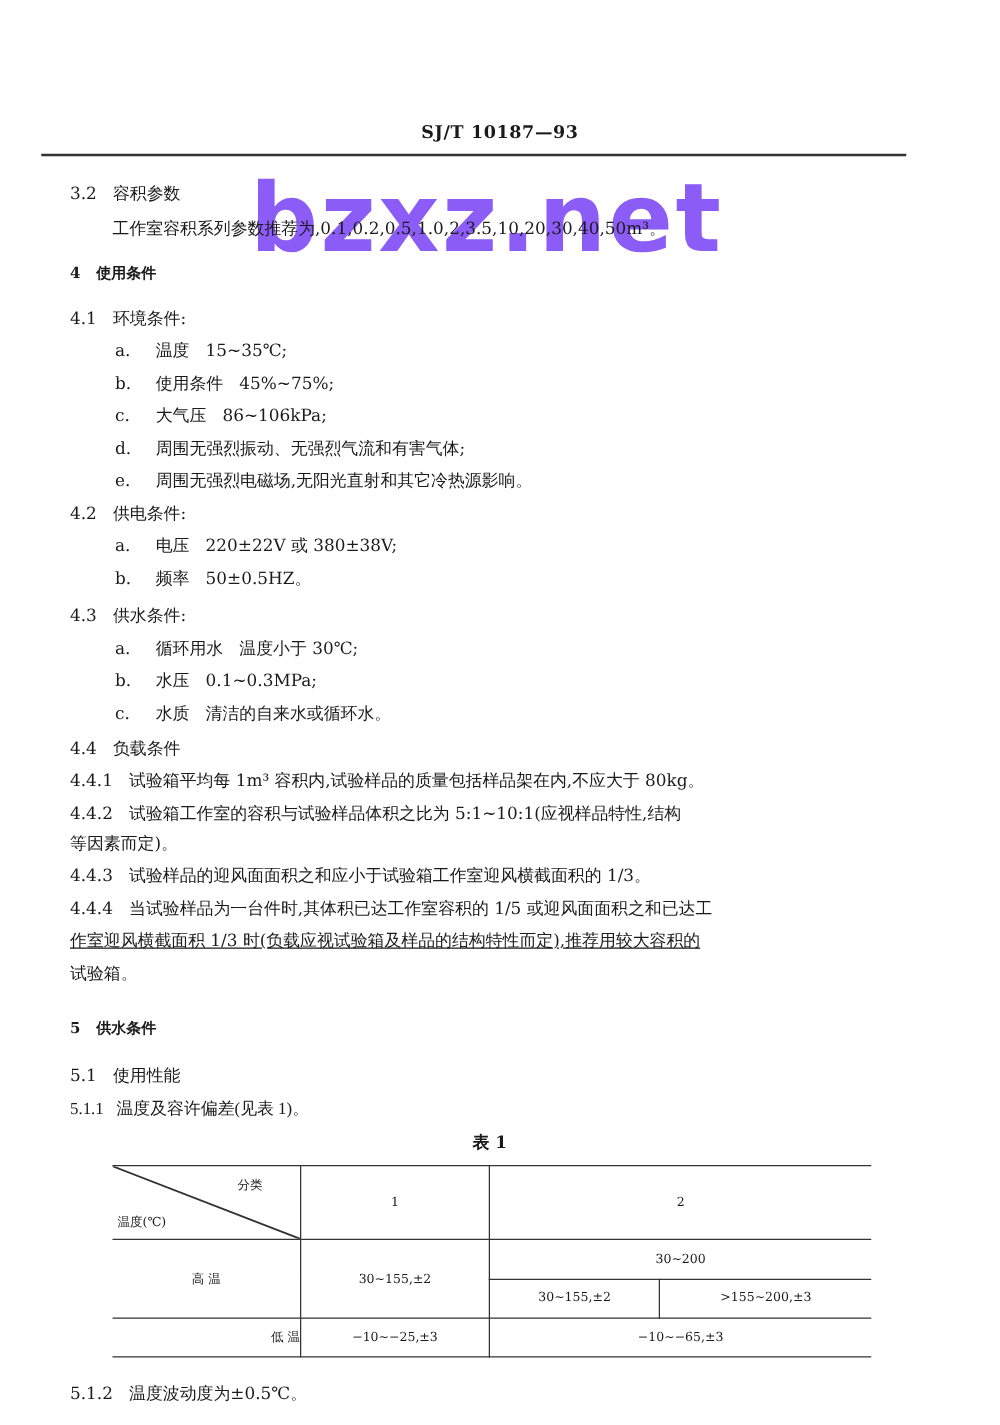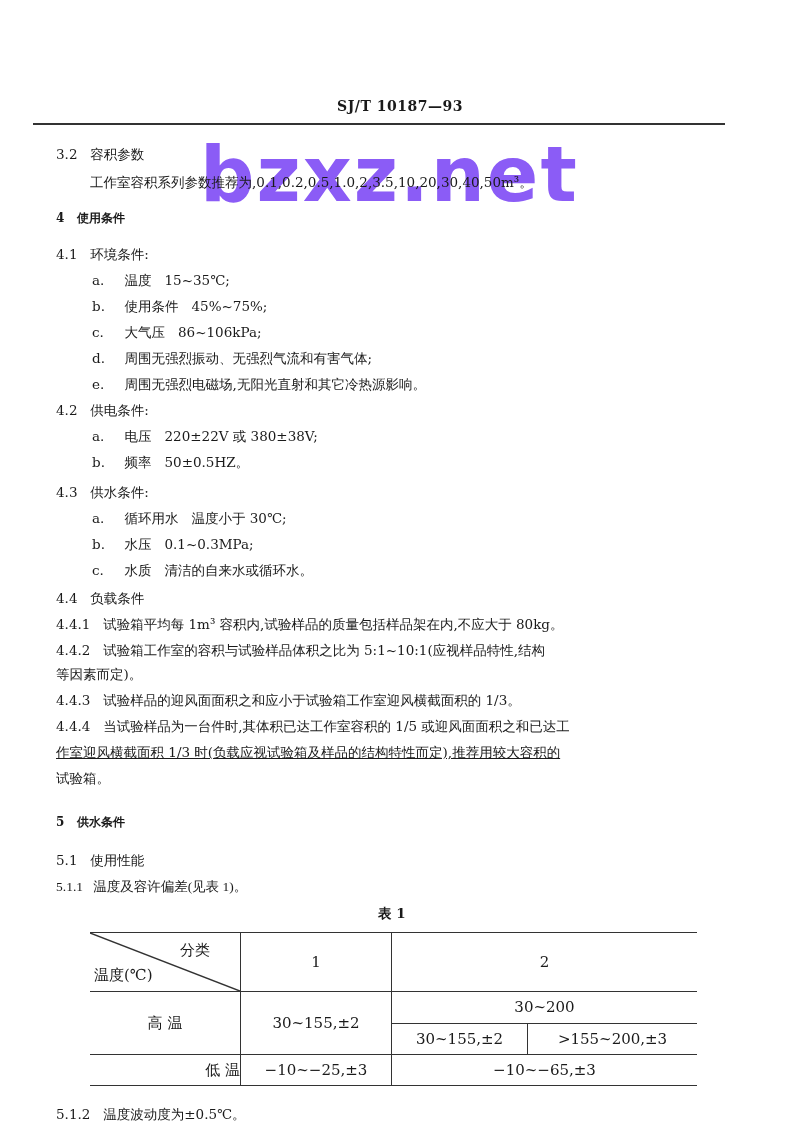--- a/index.html
+++ b/index.html
@@ -9,21 +9,21 @@
     color: #1a1a1a;
   }
   .abs { position: absolute; white-space: nowrap; }
   .header { left: 0; width: 800px; top: 98px; text-align: center; font-size: 14px; font-weight: bold; letter-spacing: 0.5px; }
   .rule { left: 33px; width: 692px; top: 123px; height: 0; border-top: 2px solid #333; }
   .watermark { left: 200px; top: 130px; font-family: "DejaVu Sans", sans-serif; font-weight: bold; font-size: 76px; color: #8b5cf6; letter-spacing: 2px; z-index: 0; }
   .t { font-size: 13.5px; z-index: 1; }
   .h { font-size: 12px; font-weight: bold; z-index: 1; }
   .lbl { display: inline-block; width: 24px; }
   .caption { left: 378px; top: 905px; font-size: 13.5px; font-weight: bold; }
-  table.tbl { position: absolute; left: 90px; top: 932px; width: 607px; border-collapse: collapse; font-size: 15px; z-index: 1; }
+  table.tbl { position: absolute; left: 90px; top: 932px; width: 607px; border-collapse: collapse; font-size: 10px; z-index: 1; }
   table.tbl td { border: 1px solid #333; text-align: center; padding: 0; height: 30px; }
   table.tbl tr.r0 td { height: 58px; }
   .diag { position: relative; width: 150px; height: 58px; padding: 0 !important; }
   .diag svg { position: absolute; left: 0; top: 0; }
   .diag .top { position: absolute; right: 30px; top: 8px; }
   .diag .bot { position: absolute; left: 4px; bottom: 6px; }
 </style>
 </head>
 <body>
 

